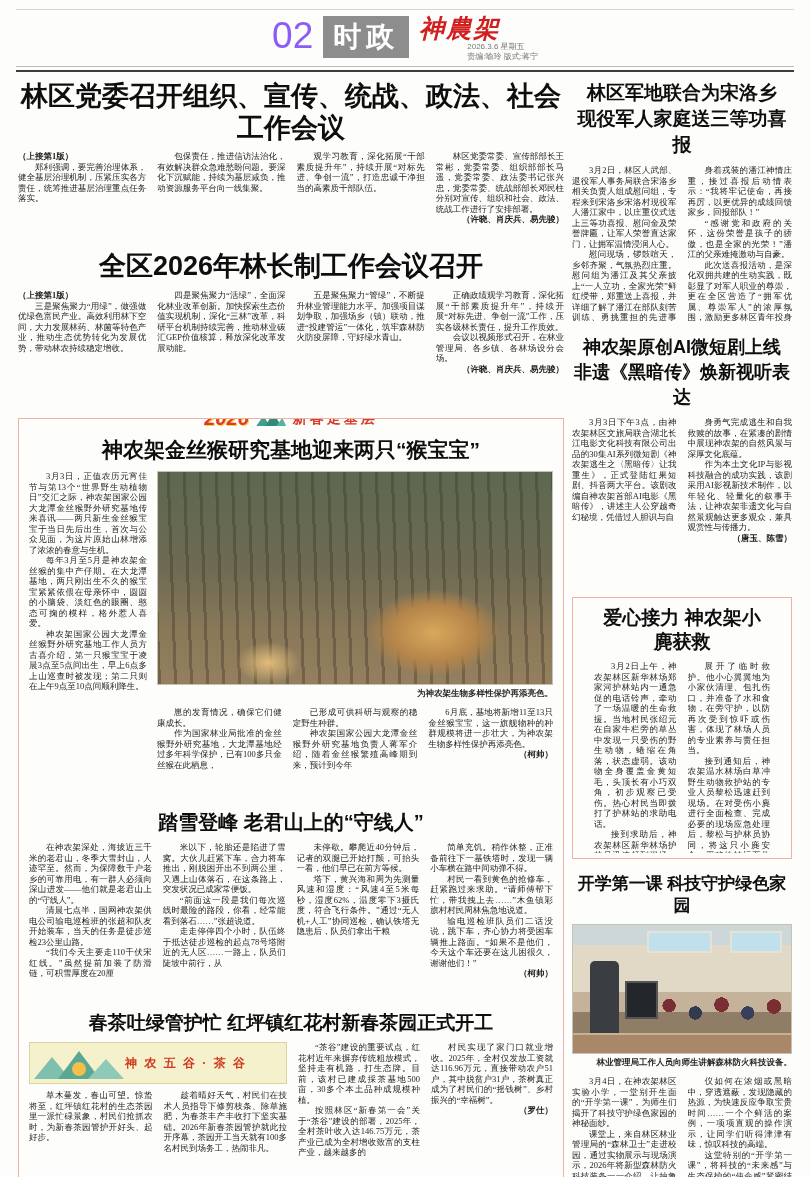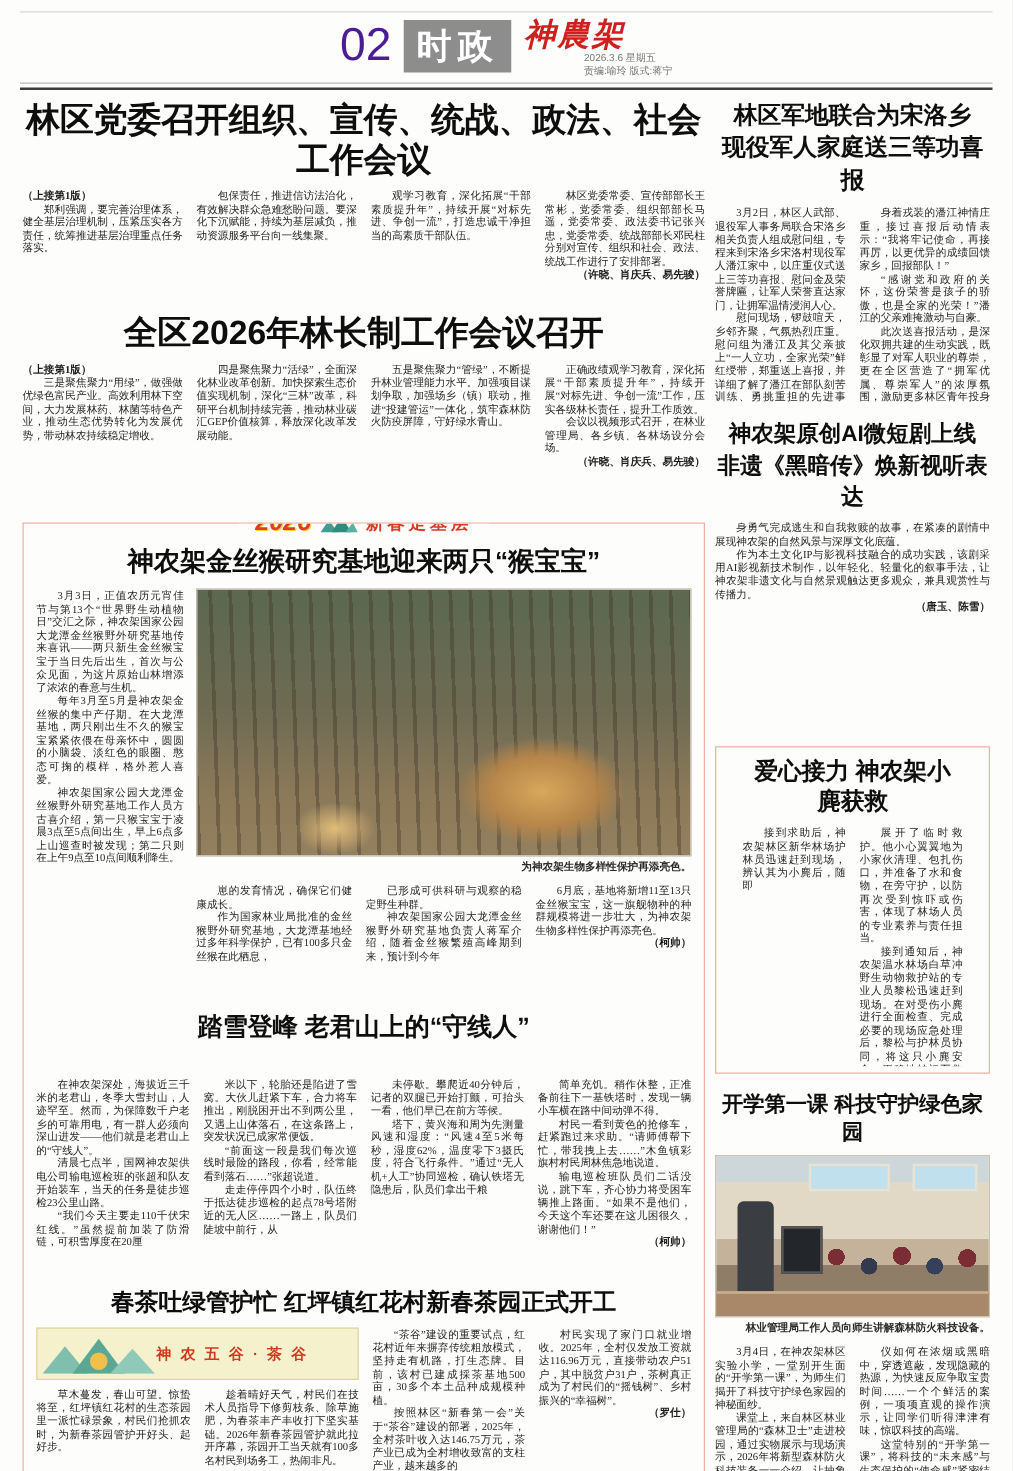--- a/index.html
+++ b/index.html
@@ -1,21 +1,21 @@
 <!DOCTYPE html>
 <html><head>
 <meta charset="utf-8">
 <style>
   html,body{margin:0;padding:0;background:#e9e9e9;}
   .page{position:relative;width:810px;height:1177px;background:#fdfdfb;margin:0 auto;
         font-family:"Liberation Serif","DejaVu Serif",serif;overflow:hidden;}
   .topline{position:absolute;top:9px;left:16px;right:16px;border-top:1px solid #d6d6d6;}
   
   .header{position:absolute;top:16px;left:0;right:0;display:flex;justify-content:center;align-items:flex-start;gap:10px;}
-  .pagenum{font-family:"Liberation Sans",sans-serif;font-size:37px;line-height:40px;color:#4c1d95;text-align:center;}
+  .pagenum{font-family:"Liberation Sans",sans-serif;font-size:37px;line-height:40px;color:#8b5cf6;text-align:center;}
   .section-box{background:#8d8d8d;color:#fff;font-family:"Liberation Sans",sans-serif;
                font-weight:bold;font-size:28px;line-height:40px;padding:1px 10px;letter-spacing:5px;}
   .mast{display:flex;flex-direction:column;align-items:flex-start;}
   .masthead{font-size:25px;line-height:26px;font-weight:bold;font-style:italic;color:#cf1f1f;letter-spacing:2px;}
   .mast small{font-size:8px;line-height:10px;color:#777;font-family:"Liberation Sans",sans-serif;margin-left:48px;}
   .headrule{position:absolute;top:66px;left:16px;right:16px;height:3px;border-top:1px solid #b9b9b9;border-bottom:2px solid #3d3d3d;}
   
   .left-region{position:absolute;left:18px;top:80px;width:546px;}
   .right-region{position:absolute;left:572px;top:80px;width:220px;}
   .a-title{font-family:"Liberation Sans","DejaVu Sans",sans-serif;font-weight:900;color:#0e0e0e;text-align:center;margin:0;}
@@ -50,21 +50,21 @@
   .monkey-photo{height:212px;border:1px solid #c9c2b4;
     background:
       radial-gradient(ellipse 95px 62px at 70% 76%, #d8a85c 0%, #b5854a 45%, rgba(0,0,0,0) 70%),
       radial-gradient(ellipse 46px 30px at 28% 90%, #e2bd7a 0%, rgba(0,0,0,0) 70%),
       repeating-linear-gradient(88deg, rgba(60,52,38,.38) 0 3px, rgba(0,0,0,0) 3px 16px),
       linear-gradient(180deg,#5c6850 0%,#6d6b52 45%,#80705338 60%,#8a7858 75%,#94805e 100%),
       #7a7258;}
   .a5-cols .col{height:92px;}
   .a6{margin-top:10px;}
   .a6 .a-title{font-size:20px;line-height:26px;}
-  .a6 .col{height:158px;margin-top:20px;}
+  .a6 .col{height:158px;}
   .a7{margin-top:10px;}
   .a7 .a-title{font-size:19px;line-height:25px;}
   .tea-wrap{display:flex;gap:11px;margin-top:7px;}
   .tea-left{width:258px;flex:0 0 258px;}
   .tea-strip{height:40px;background:#f6f1cd;border:1px solid #ddd39e;position:relative;display:flex;align-items:center;justify-content:center;}
   .tea-strip svg{position:absolute;left:4px;top:4px;height:32px;width:90px;}
   .tea-text{font-family:"Liberation Sans",sans-serif;font-weight:bold;font-size:12px;color:#cf3a1e;letter-spacing:2px;padding-left:56px;}
   .tea-left .cols{margin-top:6px;}
   .tea-left .col{height:102px;}
   .tea-right{flex:1;min-width:0;}
@@ -275,31 +275,35 @@
       </div>
     </div>
 
     <div class="a4">
       <h1 class="a-title">
         <span>神农架原创AI微短剧上线</span><br>
         <span>非遗《黑暗传》焕新视听表达</span>
       </h1>
       <div class="cols">
         <div class="col">
+            <p>3月3日下午3点，由神农架林区文旅局联合湖北长江电影文化科技有限公司出品的30集AI系列微短剧《神农架逃生之〈黑暗传〉让我重生》，正式登陆红果短剧、抖音两大平台。该剧改编自神农架首部AI电影《黑暗传》，讲述主人公穿越奇幻秘境，凭借过人胆识与自</p>
+          </div>
+        <div class="col">
             <p>身勇气完成逃生和自我救赎的故事，在紧凑的剧情中展现神农架的自然风景与深厚文化底蕴。</p>
             <p>作为本土文化IP与影视科技融合的成功实践，该剧采用AI影视新技术制作，以年轻化、轻量化的叙事手法，让神农架非遗文化与自然景观触达更多观众，兼具观赏性与传播力。</p>
             <p class="byline">（唐玉、陈雪）</p>
           </div>
       </div>
     </div>
 
     <div class="a8">
       <h1 class="a-title">爱心接力  神农架小麂获救</h1>
       <div class="cols">
         <div class="col">
+            <p>3月2日上午，神农架林区新华林场郑家河护林站内一通急促的电话铃声，牵动了一场温暖的生命救援。当地村民张绍元在自家牛栏旁的草丛中发现一只受伤的野生动物，蜷缩在角落，状态虚弱。该动物全身覆盖金黄短毛，头顶长有小巧双角，初步观察已受伤。热心村民当即拨打了护林站的求助电话。</p>
             <p>接到求助后，神农架林区新华林场护林员迅速赶到现场，辨认其为小麂后，随即</p>
           </div>
         <div class="col">
             <p>展开了临时救护。他小心翼翼地为小家伙清理、包扎伤口，并准备了水和食物，在旁守护，以防再次受到惊吓或伤害，体现了林场人员的专业素养与责任担当。</p>
             <p>接到通知后，神农架温水林场白草冲野生动物救护站的专业人员黎松迅速赶到现场。在对受伤小麂进行全面检查、完成必要的现场应急处理后，黎松与护林员协同，将这只小麂安全、平稳地转运至救护站接受治疗。</p>
             <p class="byline">（唐玉、黎波、王翰凡）</p>
           </div>
       </div>
     </div>
 

